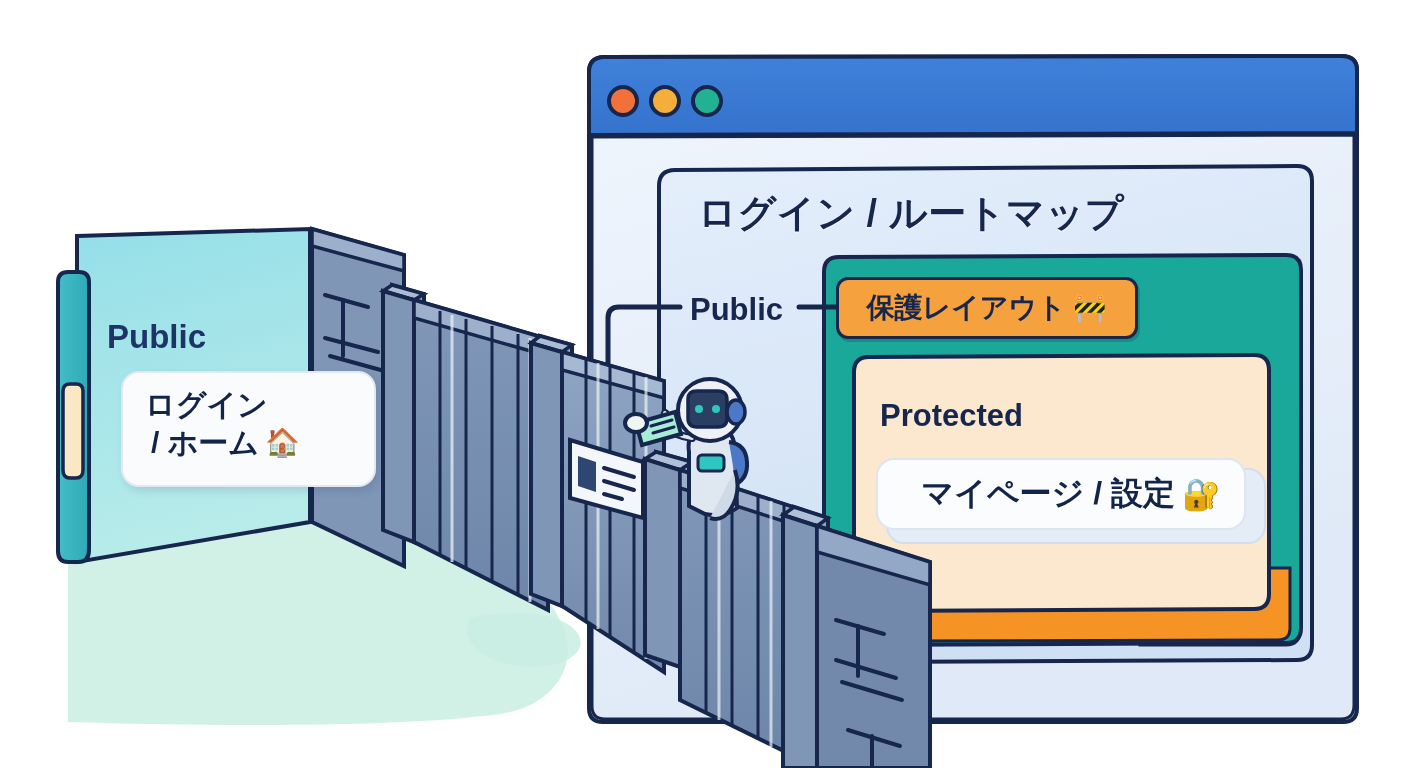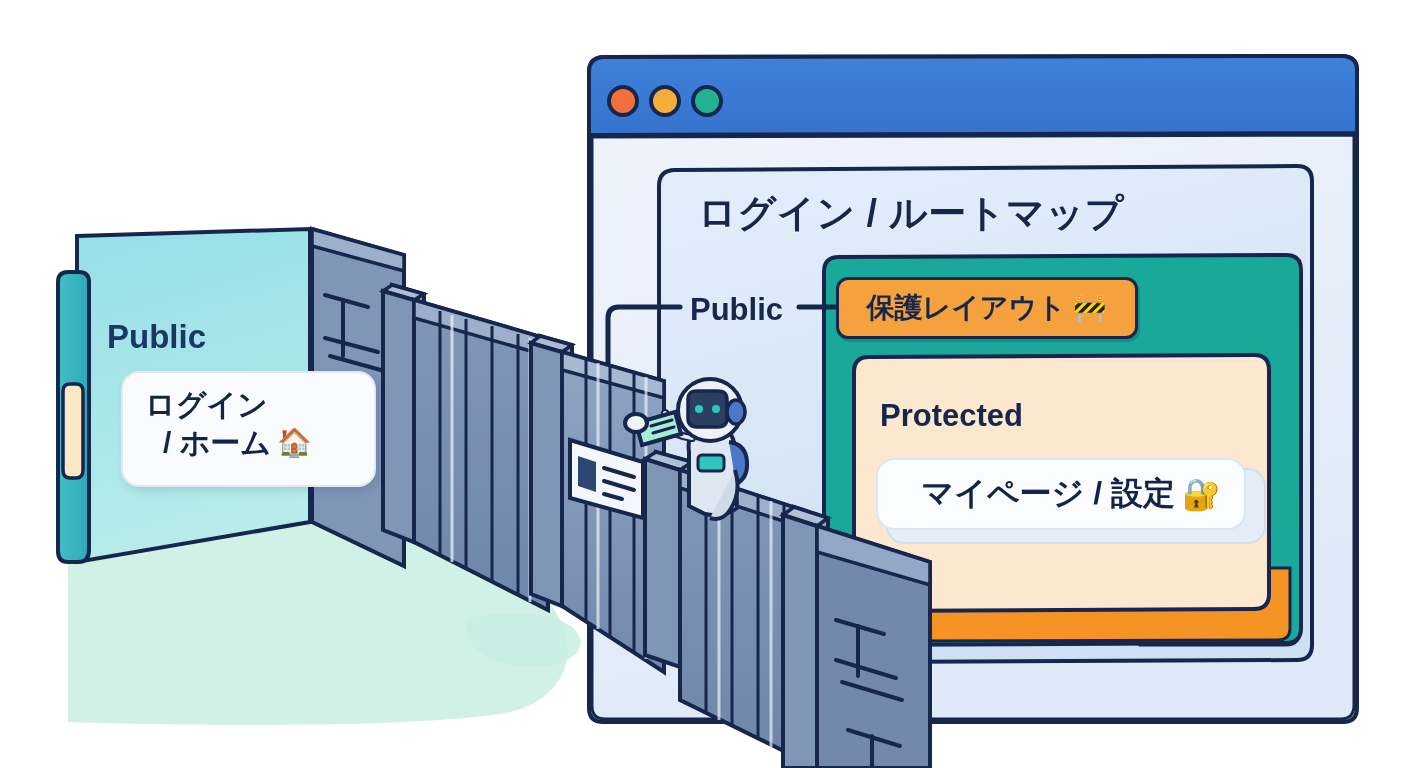--- a/index.html
+++ b/index.html
@@ -69,21 +69,21 @@
     box-sizing:border-box;
     display:flex;flex-direction:column;align-items:center;justify-content:center;
     box-shadow:3px 4px 9px rgba(25,40,75,.13);
     padding-bottom:10px;
   }
   .public-line{
     font-size:30px;font-weight:700;color:#132449;white-space:nowrap;
     line-height:1.12;display:flex;align-items:center;gap:6px;
   }
   .public-line.l1{align-self:flex-start;margin-left:22px;}
-  .public-line.l2{align-self:flex-start;margin-left:40px;margin-top:4px;}
+  .public-line.l2{align-self:flex-start;margin-left:28px;margin-top:4px;}
   .home-emoji{font-size:28px;line-height:1;}
 </style>
 </head>
 <body>
 
 <div id="stage">
 
   <svg width="1408" height="768" viewBox="0 0 1408 768">
     <defs>
       <linearGradient id="gWinBody" x1="0" y1="0" x2="0.4" y2="1">

